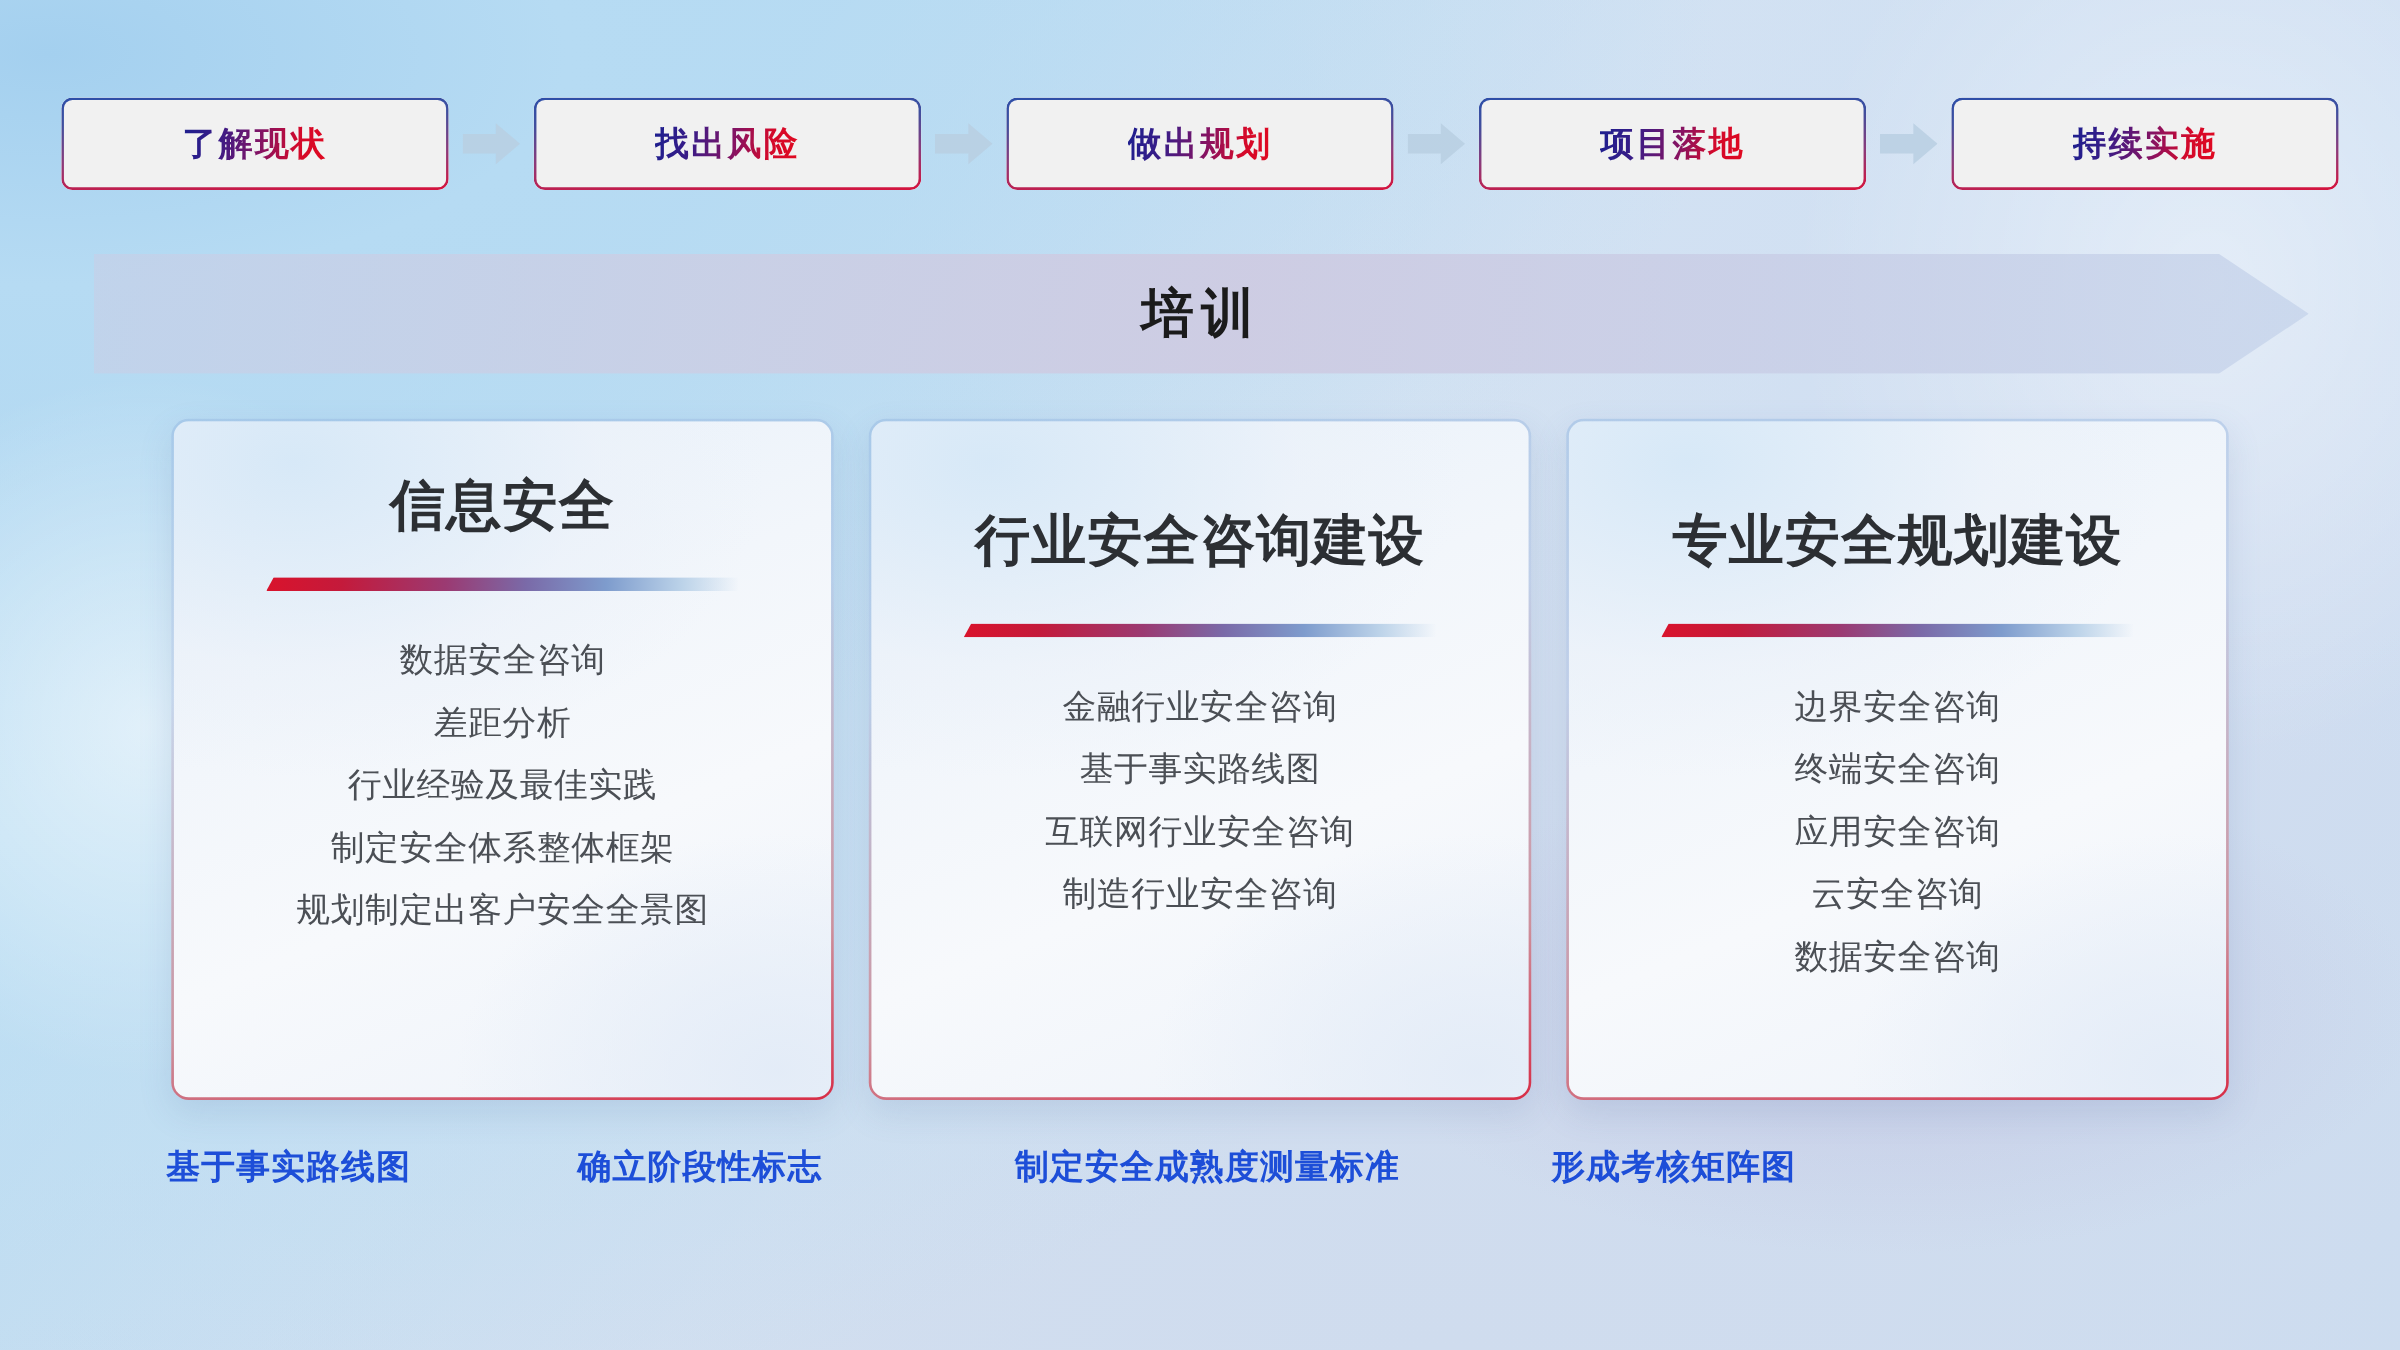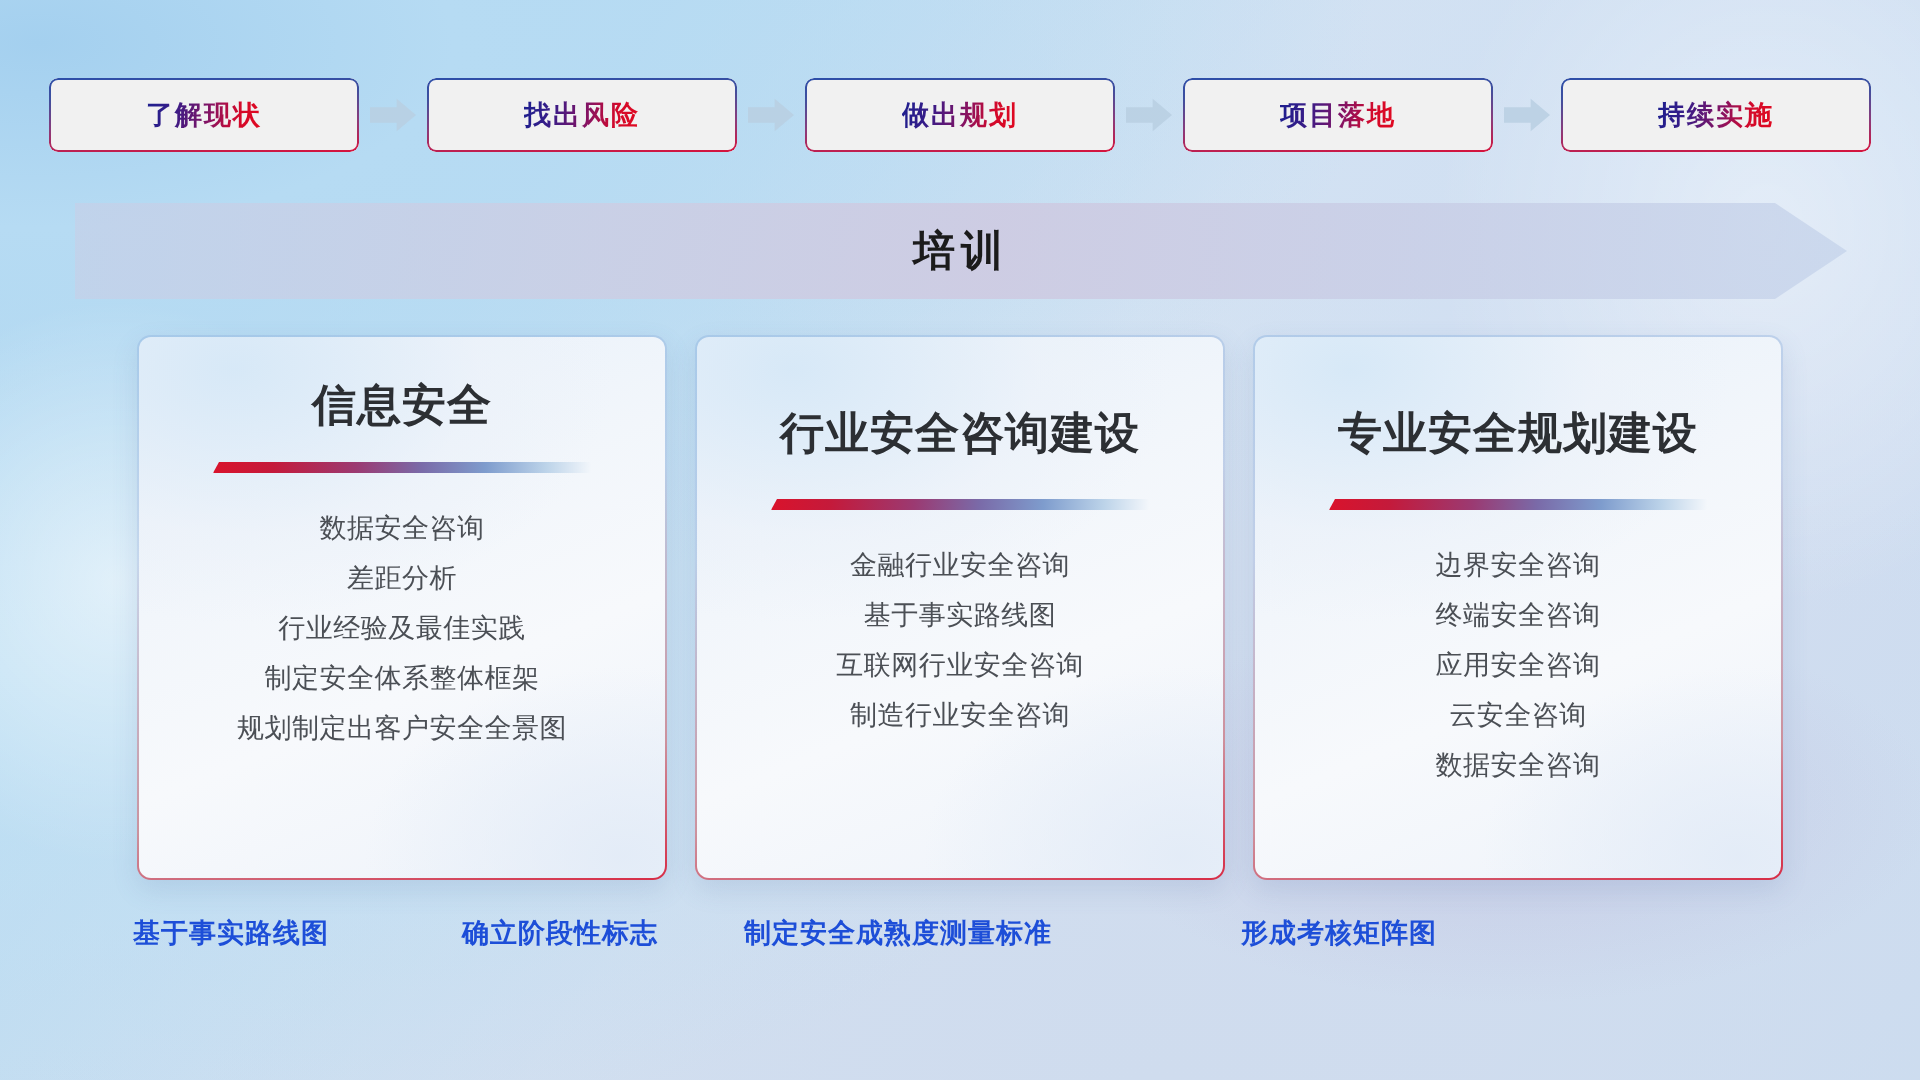--- a/index.html
+++ b/index.html
@@ -140,21 +140,21 @@
   #captions{
     position:absolute; left:0; top:915px; width:1920px; height:50px; z-index:3;
   }
   .caption{
     position:absolute; top:0;
     font-size:27px; font-weight:bold; color:#1d4ed8; letter-spacing:1px;
     white-space:nowrap;
   }
   .cap0{ left:133px; }
   .cap1{ left:462px; }
-  .cap2{ left:744px;text-align:center; }
+  .cap2{ left:812px;text-align:center; }
   .cap3{ left:1241px; }
 </style>
 </head>
 <body>
 
 <div id="bg">
   <div class="bg-base"></div>
   <div class="bg-wash-l"></div>
   <div class="bg-wash-r"></div>
   <div class="bg-violet"></div>

